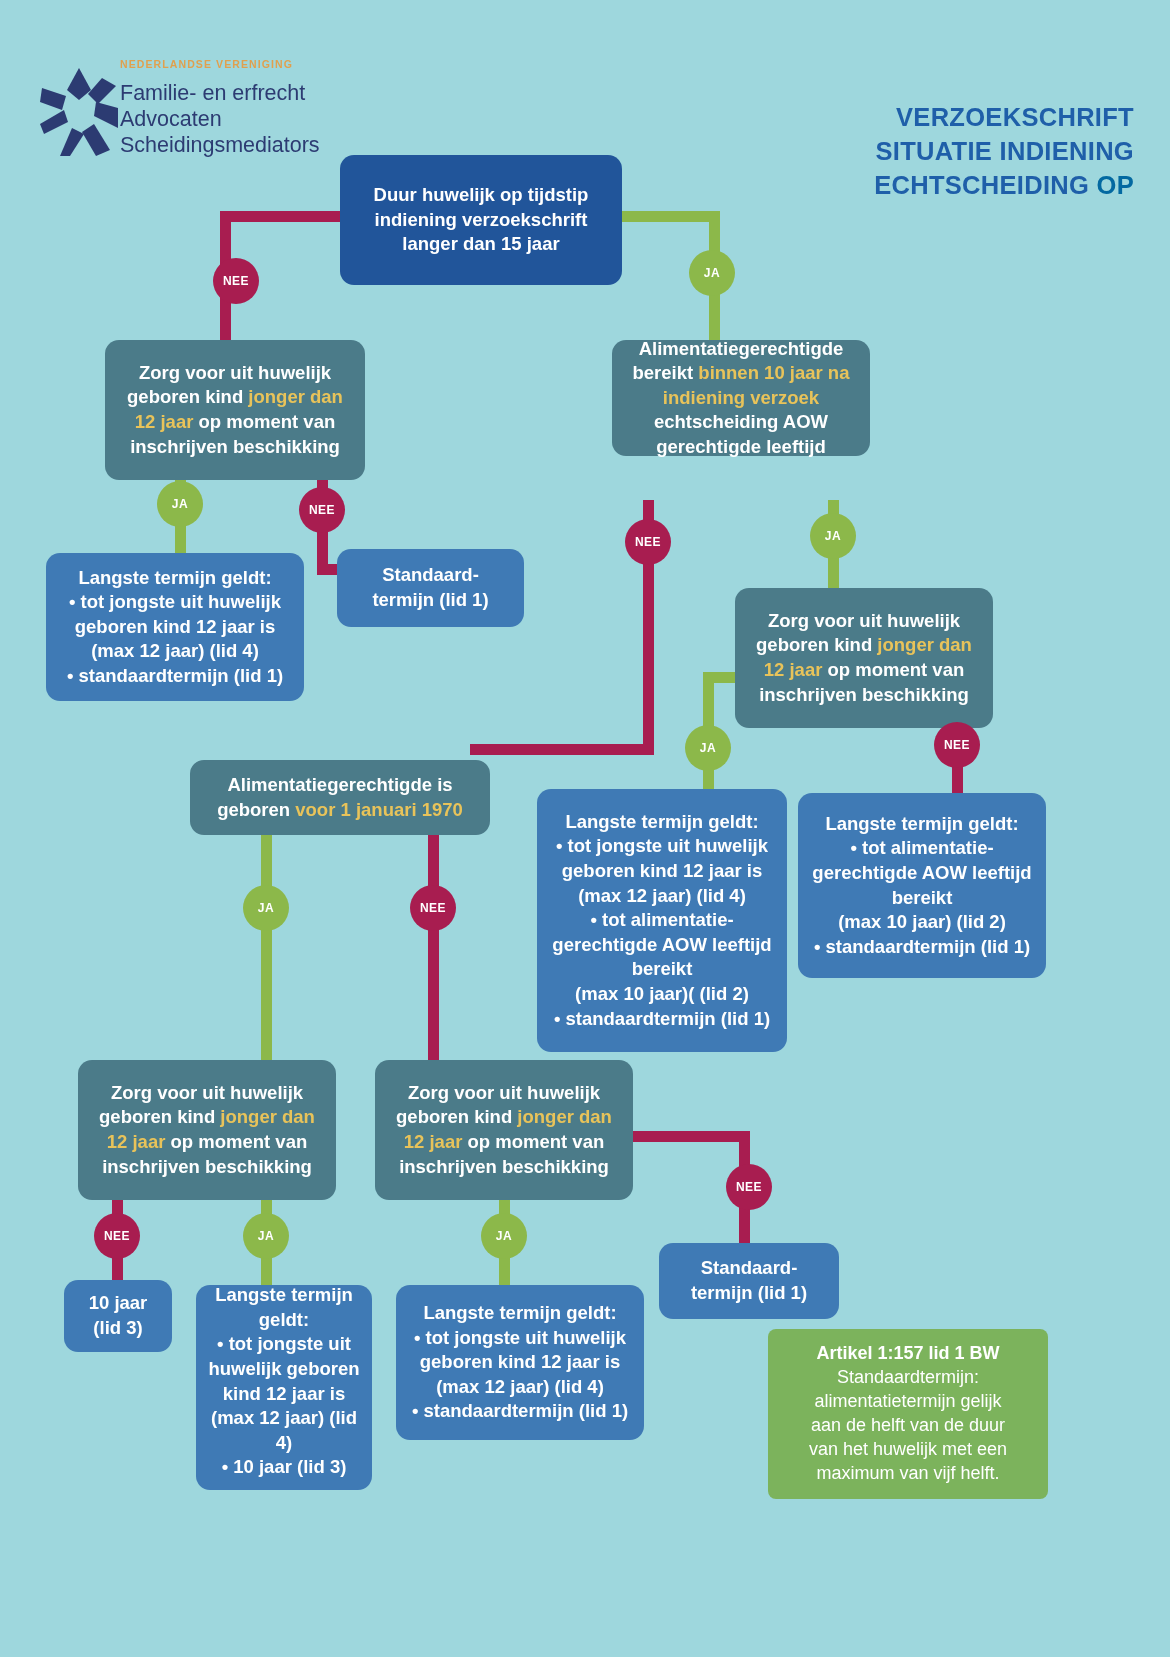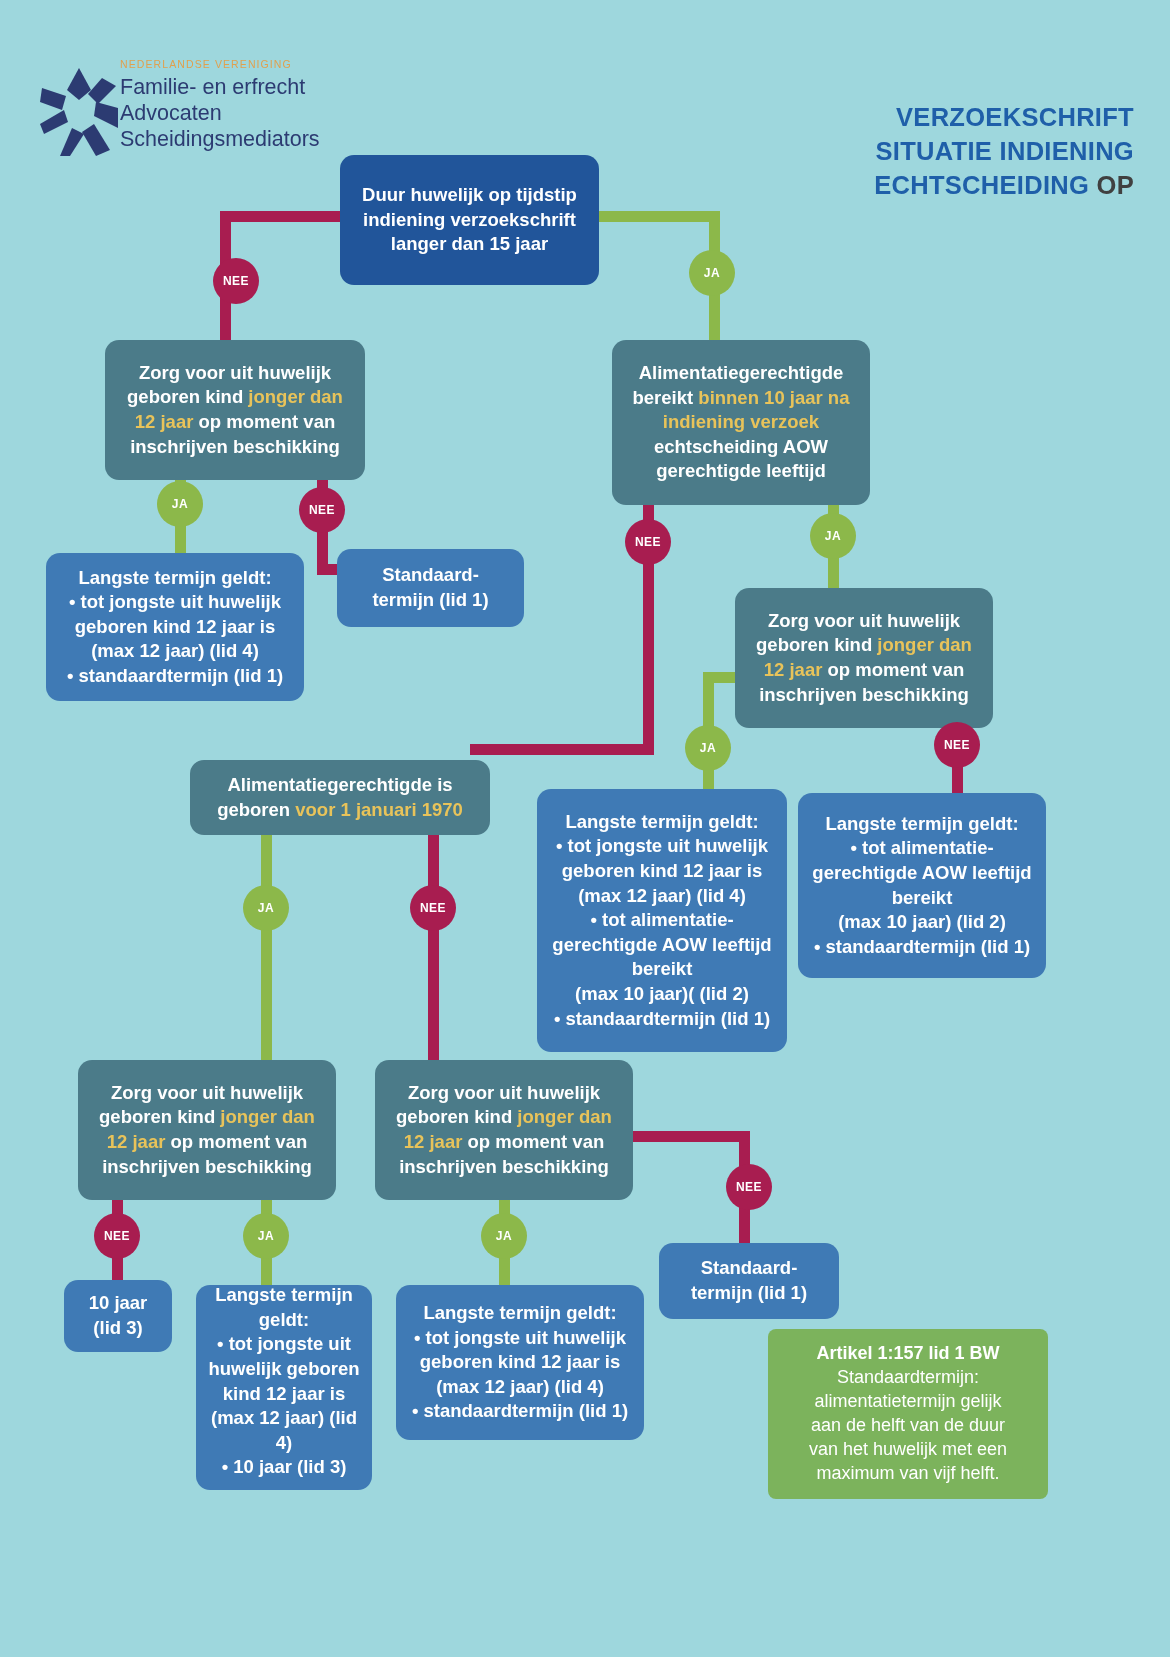--- a/index.html
+++ b/index.html
@@ -15,36 +15,36 @@
     width: 1170px; height: 1657px;
     background: #9ed7dd;
     overflow: hidden;
   }
 
   
   #logo { position: absolute; left: 38px; top: 58px; width: 340px; height: 110px; }
   #logo-mark { position: absolute; left: 0; top: 8px; width: 82px; height: 90px; }
   #logo-text { position: absolute; left: 82px; top: 0px; }
   .logo-kicker {
-    font-size: 10.5px; font-weight: normal; letter-spacing: 1.1px;
-    color: #e0a04e; text-transform: uppercase; margin-bottom: 4px;
+    font-size: 10.5px; font-weight: bold; letter-spacing: 1.1px;
+    color: #e0a04e; text-transform: uppercase; margin-bottom: 10px;
   }
   .logo-line {
     font-size: 21.5px; color: #2c3b72; line-height: 1.21; white-space: nowrap;
   }
 
   
   #title {
     position: absolute; right: 36px; top: 101px;
     text-align: right;
     font-size: 25.5px; font-weight: bold; line-height: 1.33;
     letter-spacing: 0.3px;
     color: #1f5fa9;
   }
-  #title .dark { color: #404040; }
+  #title .dark { color: #0369a1; }
 
   
   .node {
     position: absolute;
     border-radius: 14px;
     color: #ffffff;
     display: flex; align-items: center; justify-content: center;
     text-align: center;
     line-height: 1.33;
     padding: 10px 12px;
@@ -131,38 +131,38 @@
 
   <div class="line red" style="left:112px; top:1195px; width:11px; height:90px;"></div>
 
   <div class="line green" style="left:261px; top:1195px; width:11px; height:95px;"></div>
 
   <div class="line green" style="left:499px; top:1195px; width:11px; height:95px;"></div>
 
   <div class="line red" style="left:625px; top:1131px; width:125px; height:11px;"></div>
   <div class="line red" style="left:739px; top:1131px; width:11px; height:115px;"></div>
 
-  <div class="node root" style="left:340px; top:155px; width:259px; height:130px;">
+  <div class="node root" style="left:340px; top:155px; width:282px; height:130px;">
     <div class="txt">
       <div>Duur huwelijk op tijdstip</div>
       <div>indiening verzoekschrift</div>
       <div>langer dan 15 jaar</div>
     </div>
   </div>
 
   <div class="node dec" style="left:105px; top:340px; width:260px; height:140px;">
     <div class="txt">
       <div>Zorg voor uit huwelijk</div>
       <div><span>geboren kind </span><span class="gold">jonger dan</span></div>
       <div><span class="gold">12 jaar</span><span> op moment van</span></div>
       <div>inschrijven beschikking</div>
     </div>
   </div>
 
-  <div class="node dec" style="left:612px; top:340px; width:258px; height:165px;justify-content:center;">
+  <div class="node dec" style="left:612px; top:340px; width:258px; height:116px;justify-content:center;">
     <div class="txt">
       <div>Alimentatiegerechtigde</div>
       <div><span>bereikt </span><span class="gold">binnen 10 jaar na</span></div>
       <div class="gold">indiening verzoek</div>
       <div>echtscheiding AOW</div>
       <div>gerechtigde leeftijd</div>
     </div>
   </div>
 
   <div class="node res" style="left:46px; top:553px; width:258px; height:148px;">

